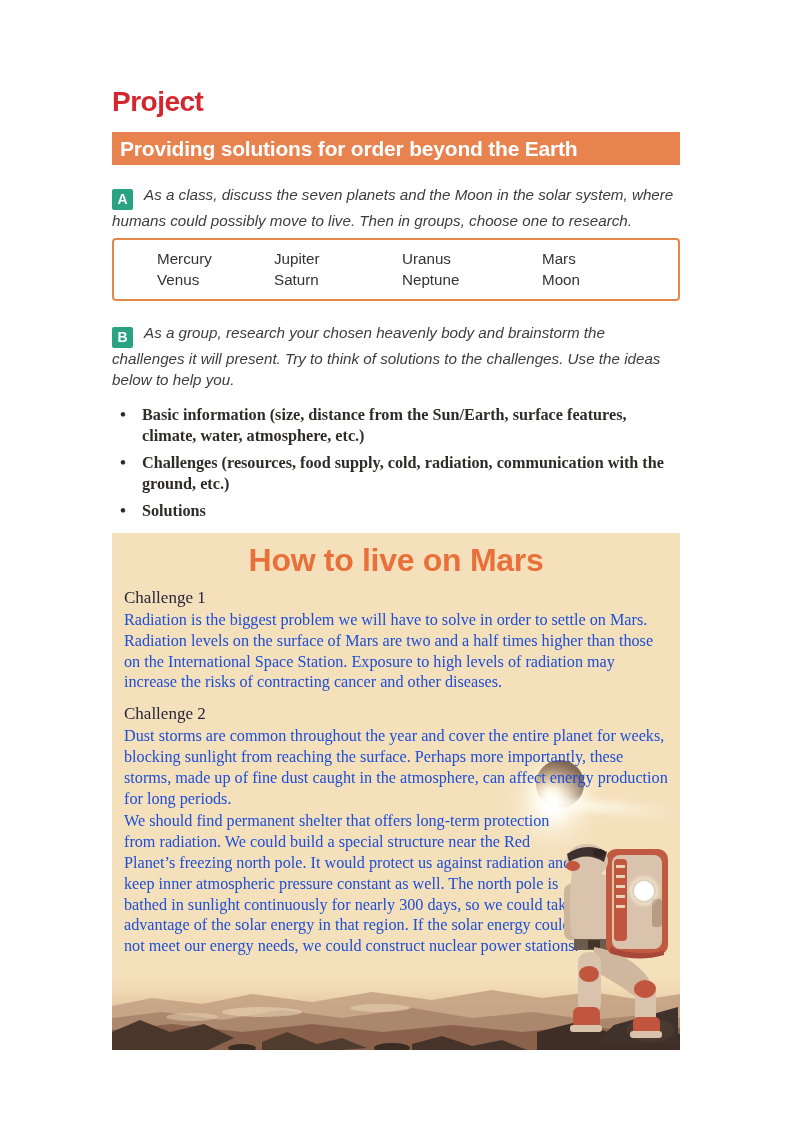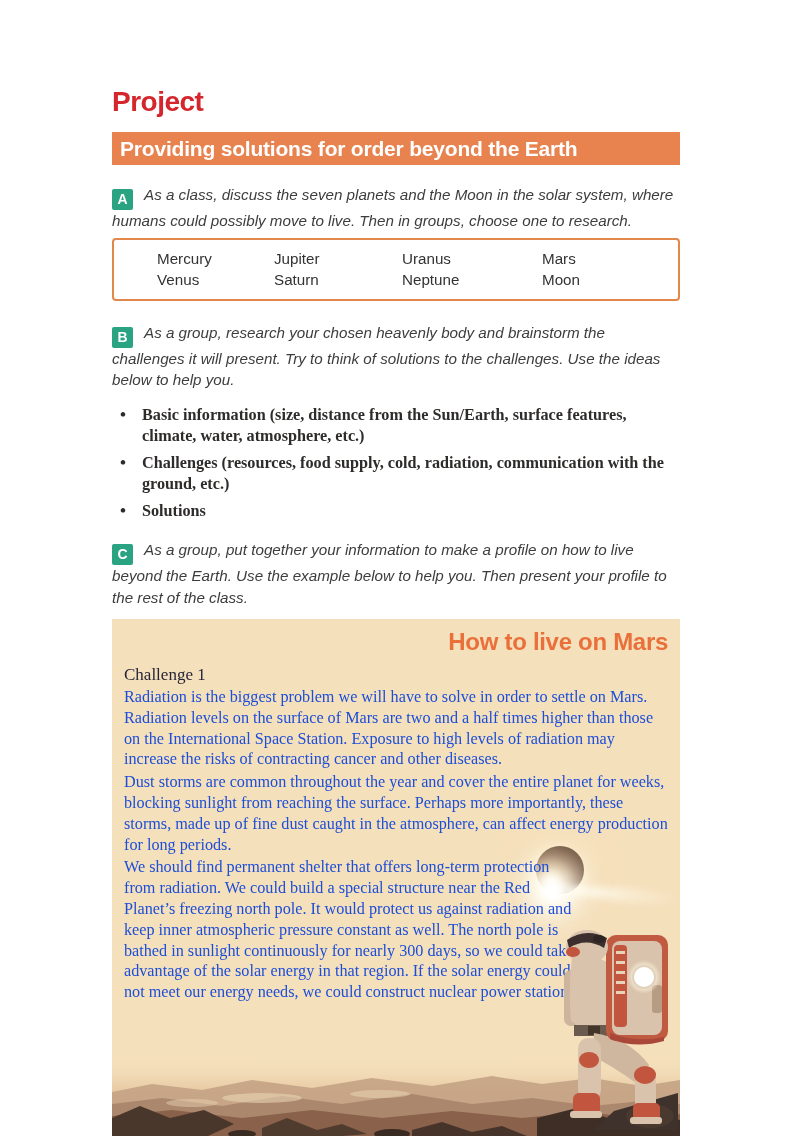--- a/index.html
+++ b/index.html
@@ -23,21 +23,21 @@
   .planet-box { margin-top:6px; border:2px solid #e2884b; border-radius:4px; background:#fff;
                 padding:8px 0 9px 43px; display:grid; grid-template-columns:117px 128px 140px 1fr; }
   .planet { font-size:15.2px; line-height:21px; color:#333333; }
 
   .ideas { margin-top:14px; list-style:none; }
   .ideas li { position:relative; padding-left:30px; font-family:"Liberation Serif", serif;
               font-size:16.2px; line-height:21.5px; color:#2e2c2a; margin-bottom:5px;font-weight:bold; }
   .ideas li::before { content:"•"; position:absolute; left:8px; top:-1px; font-size:17px; color:#2e2c2a; }
 
   .mars-card { position:relative; margin-top:11px; height:517px; background:#f5e0bc; overflow:hidden; }
-  .card-title { padding-top:9px; text-align:right; font-size:24px; font-weight:bold; color:#e9703a; letter-spacing:-0.3px; }
+  .card-title { padding-top:9px; text-align:center; font-size:32px; font-weight:bold; color:#e9703a; letter-spacing:-0.3px; }
   .card-body { position:relative; z-index:3; padding:0 12px; }
   .card-h { font-family:"Liberation Serif", serif; font-weight:normal; font-size:17px; color:#262438; }
   .card-h.h1 { margin-top:9px; }
   .card-h.h2 { margin-top:11px; }
   .card-h.h3 { margin-top:20px; }
   .card-p { font-family:"Liberation Serif", serif; font-size:16.2px; line-height:20.8px; color:#1d4ed8; margin-top:2px; }
   .card-p.wrap { width:456px; }
 
   .landscape { position:absolute; left:0; right:0; bottom:0; height:80px; z-index:1; }
   .eclipse { position:absolute; left:424px; top:227px; width:160px; height:75px; z-index:2; pointer-events:none; }
@@ -75,29 +75,29 @@
     </div>
 
     <div class="task b"><span class="badge">B</span><span>As a group, research your chosen heavenly body and brainstorm the challenges it will present. Try to think of solutions to the challenges. Use the ideas below to help you.</span></div>
 
     <ul class="ideas">
       <li>Basic information (size, distance from the Sun/Earth, surface features, climate, water, atmosphere, etc.)</li>
       <li>Challenges (resources, food supply, cold, radiation, communication with the ground, etc.)</li>
       <li>Solutions</li>
     </ul>
 
-    <div class="task c"><span class="badge">C</span><span>As a group, put together your information to make a profile on how to live beyond the Earth. Use the example below to help you. Then present your profile to the rest of the class.</span></div>
 
     <div class="mars-card">
       <div class="card-body">
         <div class="card-title">How to live on Mars</div>
 
         <div class="card-h h1">Challenge 1</div>
         <p class="card-p">Radiation is the biggest problem we will have to solve in order to settle on Mars. Radiation levels on the surface of Mars are two and a half times higher than those on the International Space Station. Exposure to high levels of radiation may increase the risks of contracting cancer and other diseases.</p>
 
+        <div class="card-h h2">Challenge 2</div>
         <p class="card-p">Dust storms are common throughout the year and cover the entire planet for weeks, blocking sunlight from reaching the surface. Perhaps more importantly, these storms, made up of fine dust caught in the atmosphere, can affect energy production for long periods.</p>
 
         <p class="card-p wrap">We should find permanent shelter that offers long-term protection from radiation. We could build a special structure near the Red Planet’s freezing north pole. It would protect us against radiation and keep inner atmospheric pressure constant as well. The north pole is bathed in sunlight continuously for nearly 300 days, so we could take advantage of the solar energy in that region. If the solar energy could not meet our energy needs, we could construct nuclear power stations.</p>
       </div>
 
       <div class="eclipse">
         <div class="ecl-sphere"></div>
         <div class="ecl-flare"></div>
         <div class="ecl-streak"></div>
       </div>

